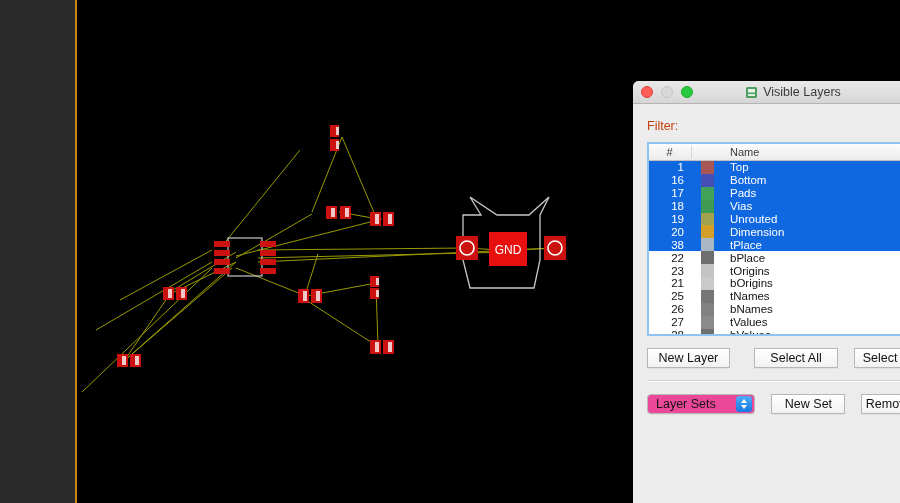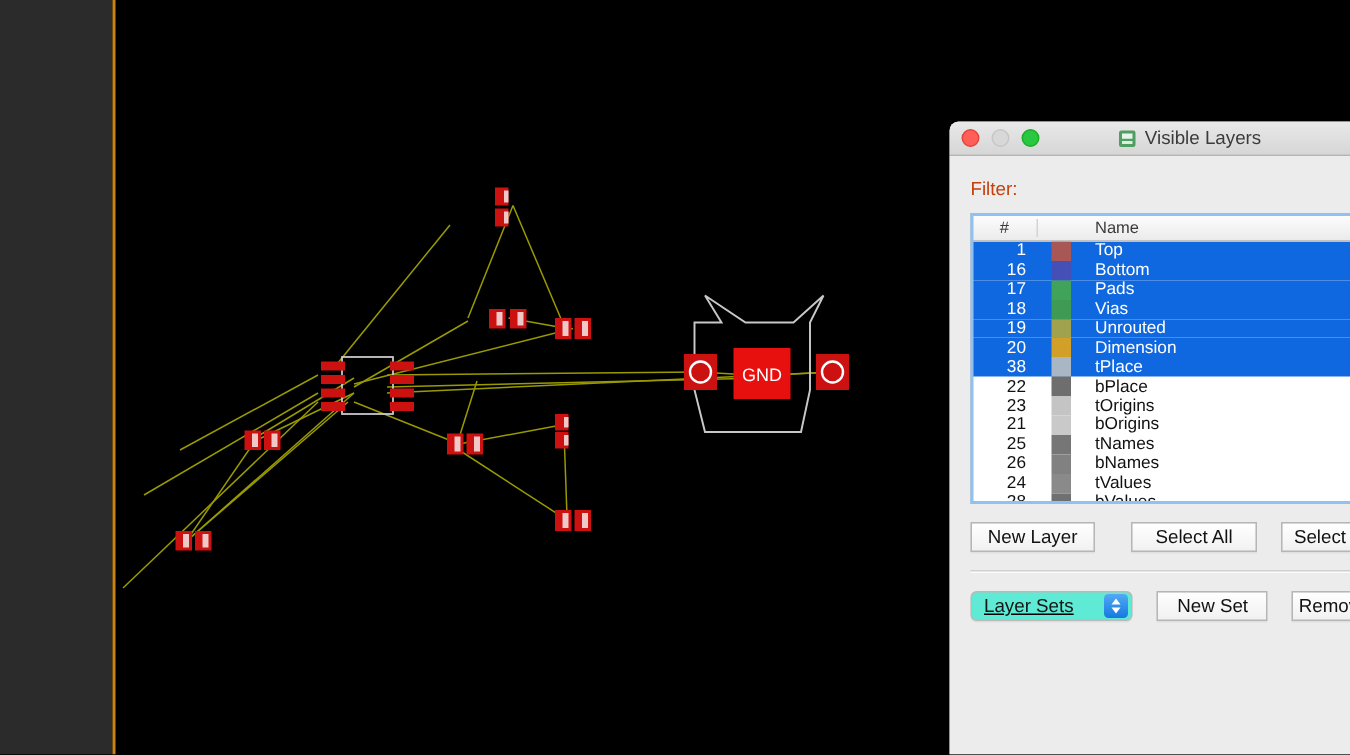--- a/index.html
+++ b/index.html
@@ -251,28 +251,27 @@
   }
 
   #button-row-2 {
     display: flex;
     align-items: center;
   }
   #layer-sets-select {
     position: relative;
     width: 126px;
     height: 20px;
-    background: #5eead4;
+    background: #ec4899;
     border: 1px solid #b9b9b9;
     border-radius: 4px;
     display: flex;
     align-items: center;
     box-shadow: 0 1px 0 rgba(0,0,0,.06);
     box-sizing: border-box;
-    text-decoration: underline;
   }
   #layer-sets-value {
     font-size: 12.5px;
     color: #141414;
     padding-left: 8px;
   }
   #btn-new-set { width: 86px; margin-left: 16px; }
   #btn-remove-set { width: 90px; margin-left: 16px; }
 </style>
 </head>
@@ -503,21 +502,21 @@
             <div class="lr-name">tNames</div>
           </div>
           <div class="layer-row">
             <div class="lr-num">26</div>
             <div class="lr-color-cell">
               <div class="lr-swatch" style="background: rgb(129, 129, 129);"></div>
             </div>
             <div class="lr-name">bNames</div>
           </div>
           <div class="layer-row">
-            <div class="lr-num">24</div>
+            <div class="lr-num">27</div>
             <div class="lr-color-cell">
               <div class="lr-swatch" style="background: rgb(138, 138, 138);"></div>
             </div>
             <div class="lr-name">tValues</div>
           </div>
           <div class="layer-row">
             <div class="lr-num">28</div>
             <div class="lr-color-cell">
               <div class="lr-swatch" style="background: rgb(112, 112, 112);"></div>
             </div>

